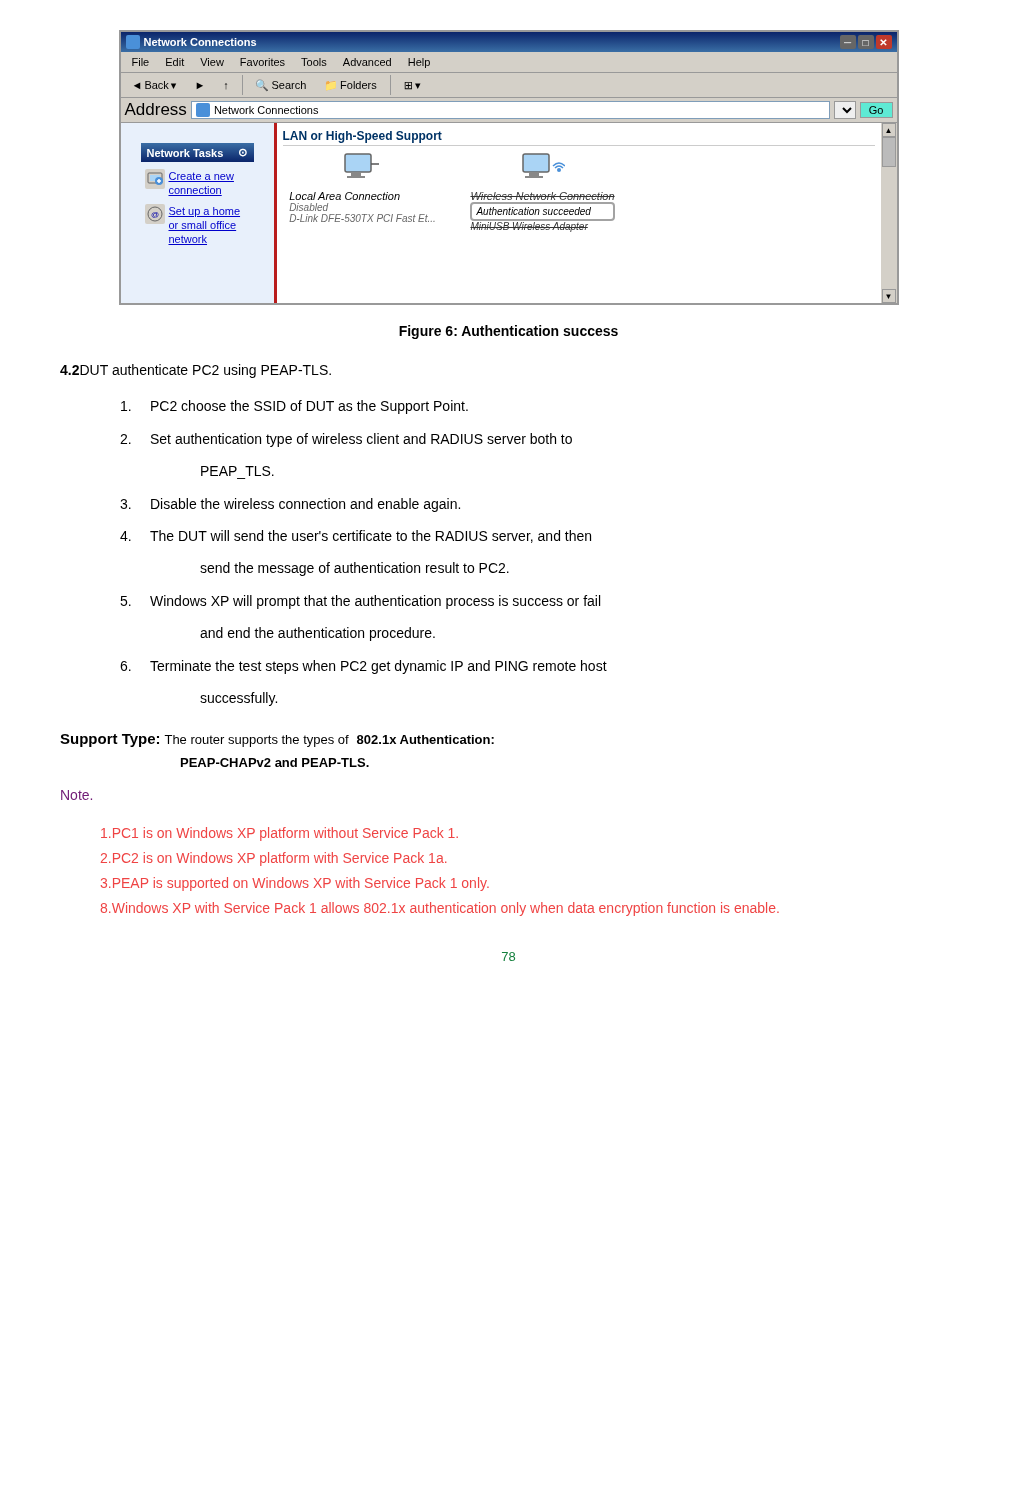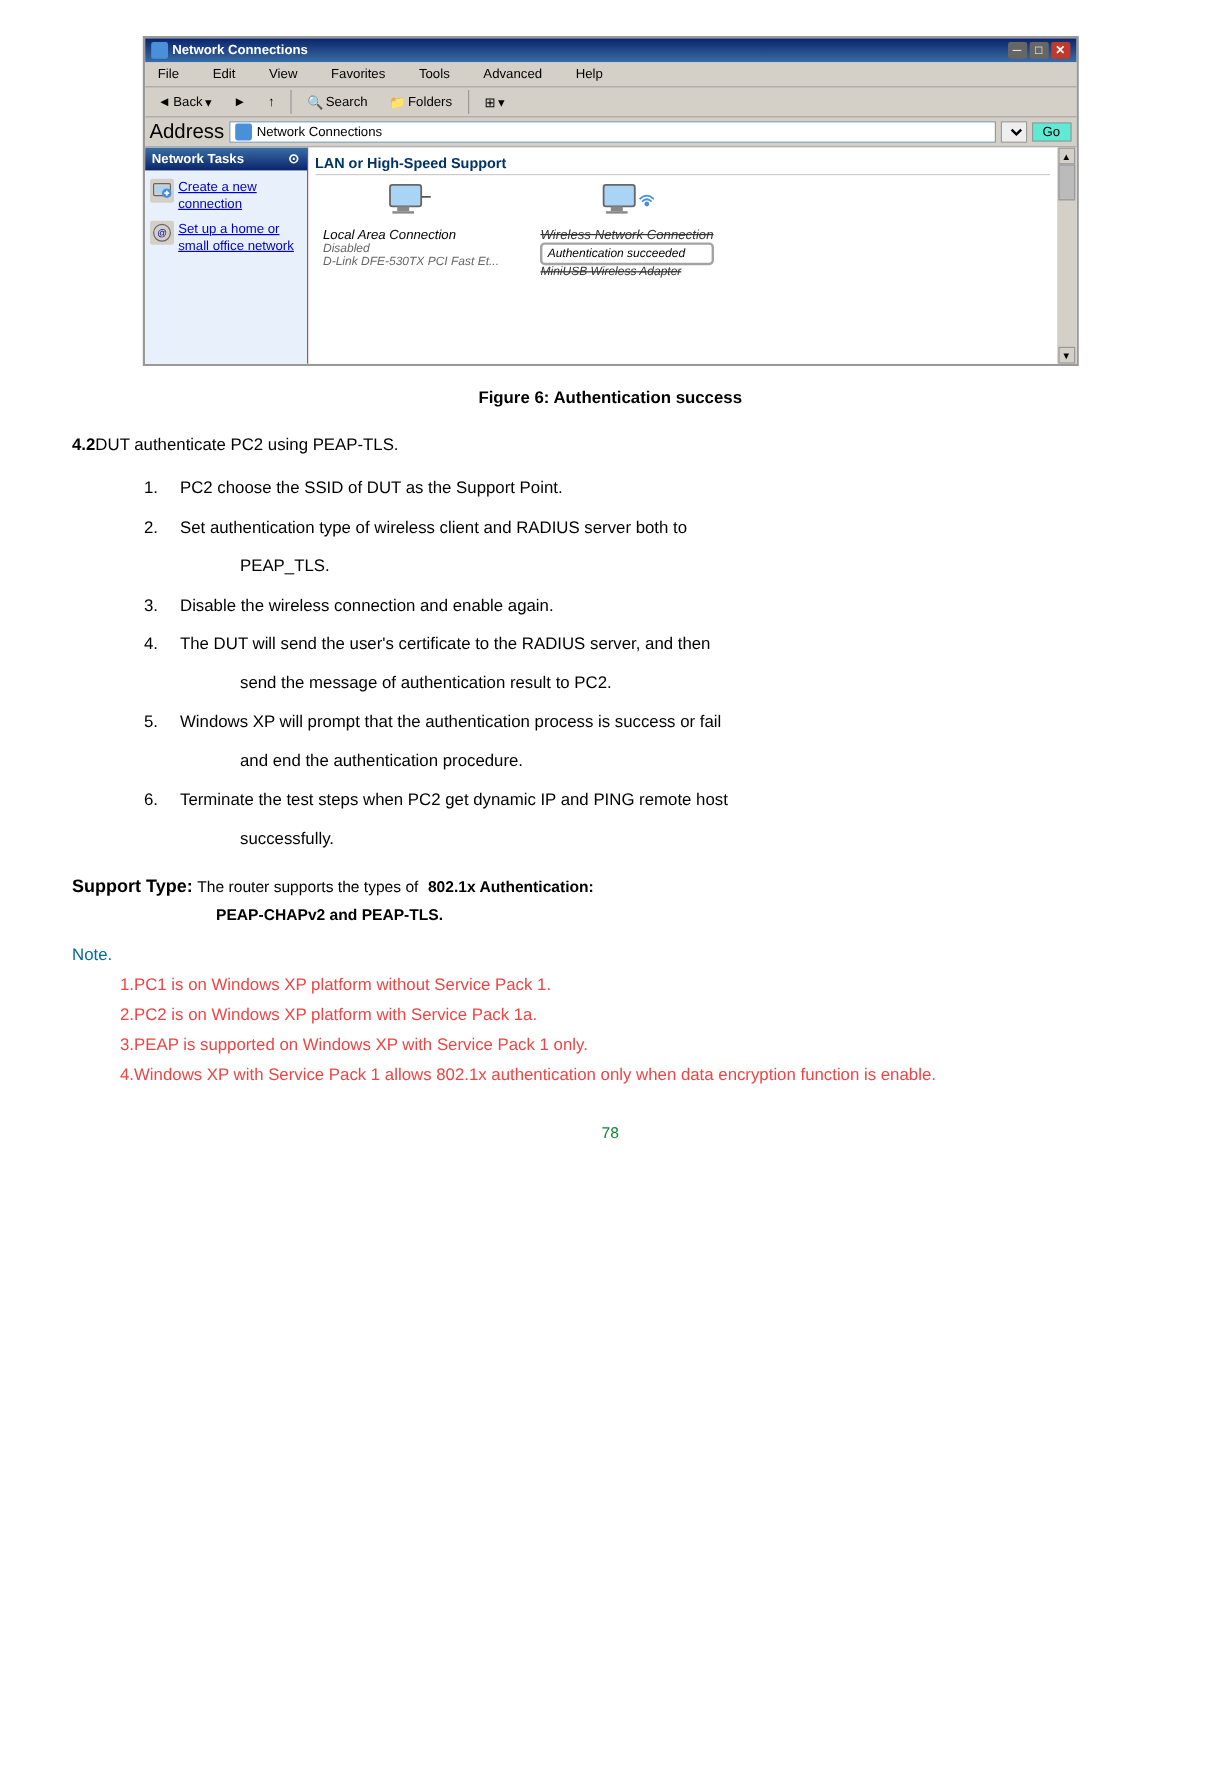--- a/index.html
+++ b/index.html
@@ -63,21 +63,21 @@
       border-radius: 2px;
     }
     .win-btn-min { background: #666; }
     .win-btn-max { background: #666; }
     .win-btn-close { background: #c0392b; }
 
     .win-menubar {
       background: #d4d0c8;
       padding: 2px 5px;
       display: flex;
-      gap: 16px;
+      gap: 4px;
       font-size: 11px;
       border-bottom: 1px solid #999;
     }
     .menu-item {
       padding: 2px 6px;
       cursor: pointer;
     }
 
     .win-toolbar {
       background: #d4d0c8;
@@ -135,24 +135,24 @@
       font-size: 11px;
     }
 
     .win-main {
       display: flex;
       background: #fff;
       min-height: 180px;
     }
 
     .win-sidebar {
-      width: 136px;
+      width: 156px;
       background: #e8f0fb;
-      border-right: 1px solid #b91c1c;
-      padding: 0;
+      border-right: 3px solid #b91c1c;
+      padding: 20px;
     }
     .sidebar-section-header {
       background: linear-gradient(to bottom, #3a6ea5, #0a246a);
       color: #fff;
       padding: 3px 6px;
       font-size: 11px;
       font-weight: bold;
       display: flex;
       align-items: center;
       justify-content: space-between;
@@ -309,23 +309,23 @@
     .support-inner {
       font-size: 13px;
     }
 
     .note-section {
       color: #336699;
       font-size: 14px;
       margin-top: 6px;
     }
     .note-label {
-      color: #0369a1;
-      font-size: 14px;
-      margin-bottom: 4px;
+      color: #701a75;
+      font-size: 14px;
+      margin-bottom: 17px;
     }
     .note-items {
       margin-left: 40px;
     }
     .note-item {
       color: #ef4444;
       font-size: 14px;
       margin-bottom: 4px;
       line-height: 1.5;
     }
@@ -548,21 +548,21 @@
       <span style="margin-left:120px; font-size:13px; font-weight:bold;">PEAP-CHAPv2 and PEAP-TLS.</span>
     </div>
 
     <div class="note-section">
       <div class="note-label">Note.</div>
       <div class="note-items">
         <div class="note-item">1.PC1 is on Windows XP platform without Service Pack 1.</div>
         <div class="note-item">2.PC2 is on Windows XP platform with Service Pack 1a.</div>
         <div class="note-item">3.PEAP is supported on Windows XP with Service Pack 1 only.</div>
         <div class="note-item">
-          <span>4.Windows XP with Service Pack 1 allows 802.1x authentication only when data encryption function is enable.</span>
+          <span>8.Windows XP with Service Pack 1 allows 802.1x authentication only when data encryption function is enable.</span>
         </div>
       </div>
     </div>
 
   </div>
 
   <div class="page-number">78</div>
 
 </div>
 

